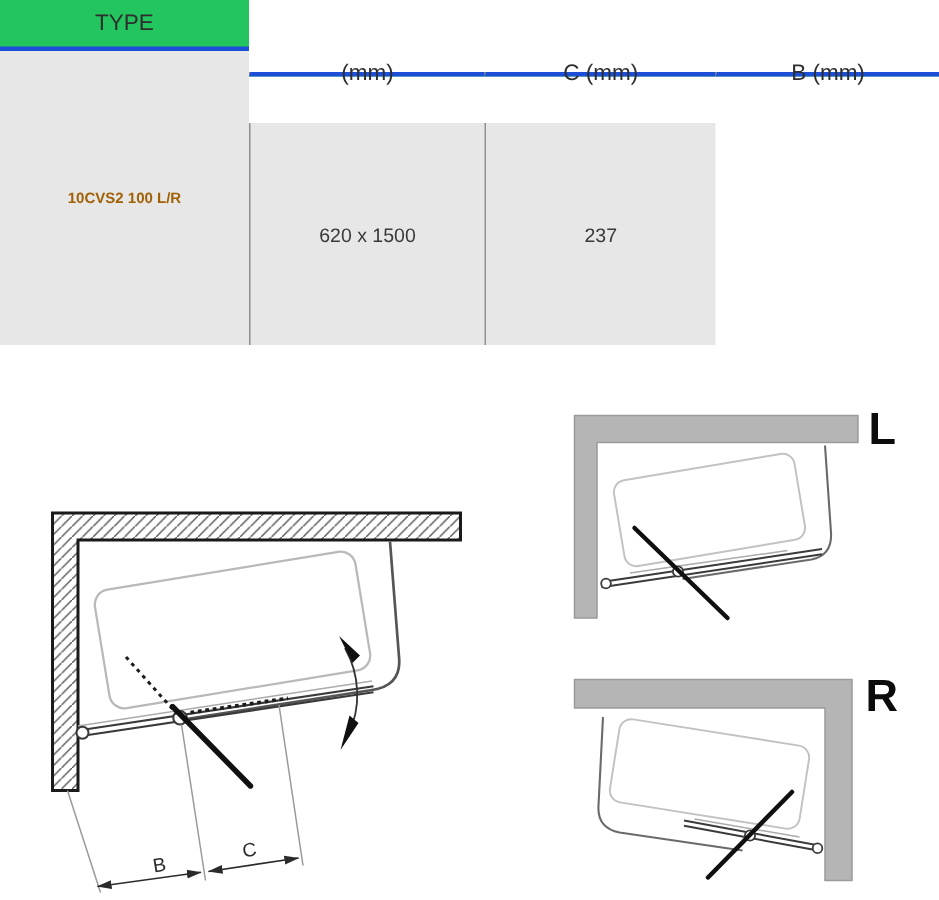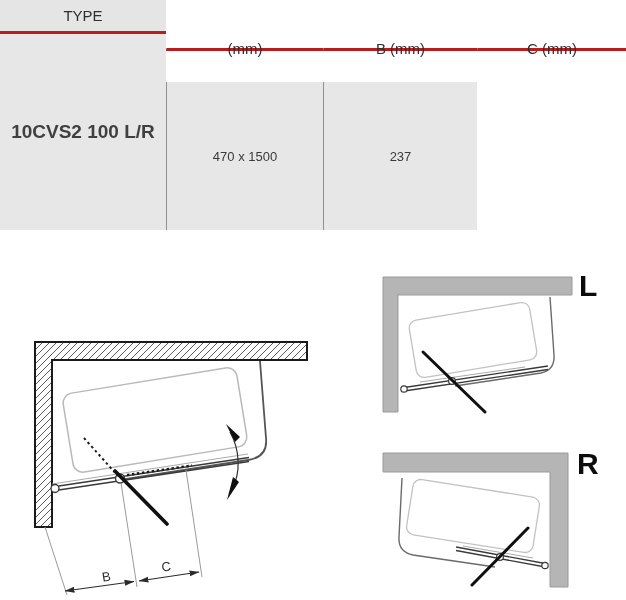--- a/index.html
+++ b/index.html
@@ -6,52 +6,52 @@
   body{width:626px;height:600px;position:relative;font-family:"Liberation Sans",sans-serif;overflow:hidden;}
 
   
   .spec-table{
     position:absolute;left:0;top:0;width:626px;height:230px;
     display:grid;
     grid-template-columns:166px 157px 154px 149px;
     grid-template-rows:34px 196px;
   }
   .th{
-    background:#e5e5e5;
-    border-bottom:3px solid #b91c1c;
+    background:#22c55e;
+    border-bottom:3px solid #1d4ed8;
     display:flex;align-items:center;justify-content:center;
     font-size:15px;color:#2e2e2e;
   }
   .td{
     background:#e7e7e7;
     display:flex;align-items:center;justify-content:center;
     font-size:13px;color:#3a3a3a;
   }
-  .td.type{font-weight:bold;font-size:19px;color:#404040;}
+  .td.type{font-weight:bold;font-size:10px;color:#a16207;}
   .sep{border-left:1.5px solid #8f8f8f;margin-top:48px;}
 
   
   .diagram-area{position:absolute;left:0;top:230px;width:626px;height:370px;background:#fff;}
   .svg-topview{position:absolute;left:20px;top:100px;}
   .svg-left{position:absolute;left:375px;top:30px;}
   .svg-right{position:absolute;left:375px;top:215px;}
   svg text.dim{font-family:"Liberation Sans",sans-serif;font-size:13px;fill:#2b2b2b;}
   svg text.variant{font-family:"Liberation Sans",sans-serif;font-size:30px;font-weight:bold;fill:#0c0c0c;}
 </style>
 </head>
 <body>
 
 <div class="spec-table">
   <div class="th">TYPE</div>
   <div class="th sep">(mm)</div>
+  <div class="th sep">C (mm)</div>
   <div class="th sep">B (mm)</div>
-  <div class="th sep">C (mm)</div>
 
   <div class="td type">10CVS2 100 L/R</div>
-  <div class="td sep">470 x 1500</div>
+  <div class="td sep">620 x 1500</div>
   <div class="td sep">237</div>
 </div>
 
 <div class="diagram-area">
 
   <svg class="svg-topview" width="290" height="270" viewBox="0 0 290 270" xmlns="http://www.w3.org/2000/svg">
     <defs>
       <pattern id="hatch" width="7" height="7" patternUnits="userSpaceOnUse">
         <path d="M0,7 L7,0" stroke="#5a5a5a" stroke-width="1"></path>
       </pattern>

